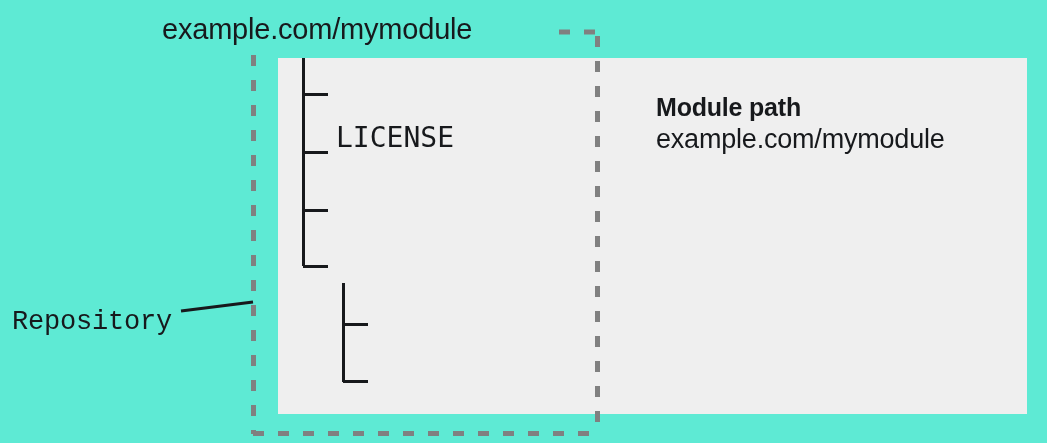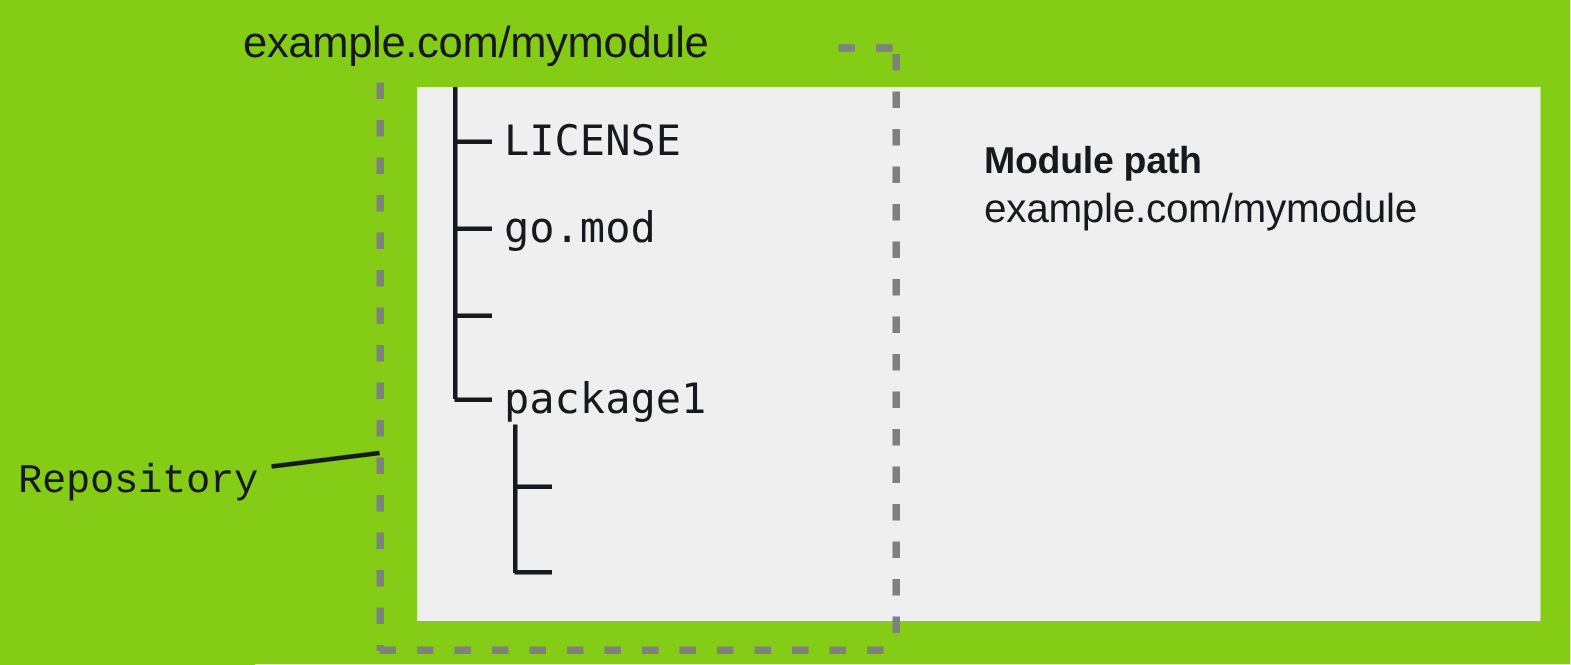--- a/index.html
+++ b/index.html
@@ -8,21 +8,21 @@
     background: #ffffff;
   }
   body {
     font-family: "Liberation Sans", sans-serif;
     -webkit-font-smoothing: antialiased;
   }
   #canvas {
     position: relative;
     width: 1047px;
     height: 443px;
-    background: #84cc16;
+    background: #5eead4;
     overflow: hidden;
   }
 
   
   #module-title {
     position: absolute;
     left: 162px;
     top: 12px;
     font-size: 29px;
     line-height: 34px;
@@ -60,21 +60,21 @@
     height: 443px;
   }
   .tree-row {
     position: absolute;
     font-family: "DejaVu Sans Mono", "Liberation Mono", monospace;
     font-size: 28px;
     line-height: 28px;
     color: #17191c;
     white-space: nowrap;
   }
-  .depth-1 { left: 336px; }
+  .depth-1 { left: 336px; margin-top: 44px; }
   .depth-2 { left: 375px; }
 
   
   #module-callout {
     position: absolute;
     left: 656px;
     top: 92px;
     width: 380px;
   }
   #module-callout .callout-title {
@@ -141,22 +141,20 @@
       <path d="M 343.5 283 L 343.5 382" stroke="#17191c" stroke-width="3" fill="none"></path>
       <path d="M 343 324.5 L 368 324.5" stroke="#17191c" stroke-width="3" fill="none"></path>
       <path d="M 343 381.5 L 368 381.5" stroke="#17191c" stroke-width="3" fill="none"></path>
     </g>
 
     <path d="M 181 311 L 253 302" stroke="#17191c" stroke-width="3" fill="none"></path>
   </svg>
 
   <div id="tree">
     <div class="tree-row depth-1" style="top:80px">LICENSE</div>
-    <div class="tree-row depth-1" style="top:138px">go.mod</div>
-    <div class="tree-row depth-1" style="top:252px">package1</div>
   </div>
 
   <div id="module-callout">
     <div class="callout-title">Module path</div>
     <div class="callout-value">example.com/mymodule</div>
   </div>
 
   <div id="repository-label">Repository</div>
 
 </div>

